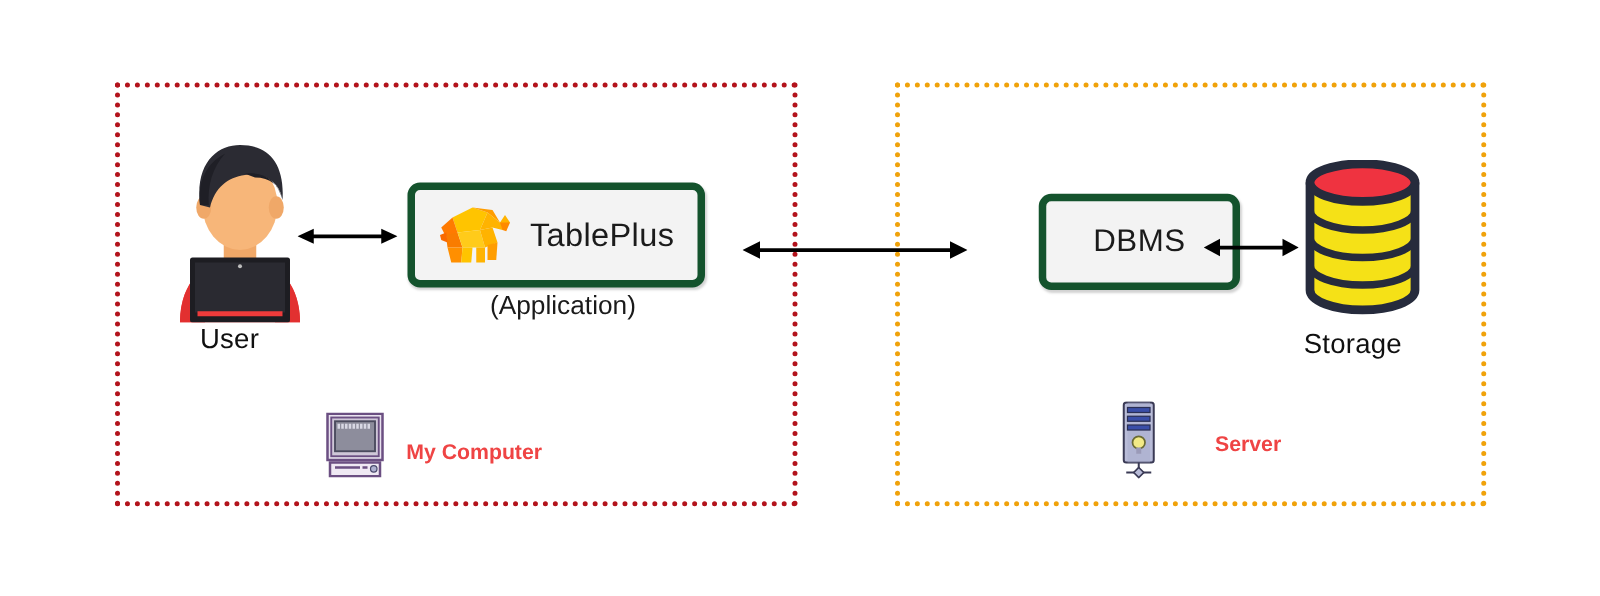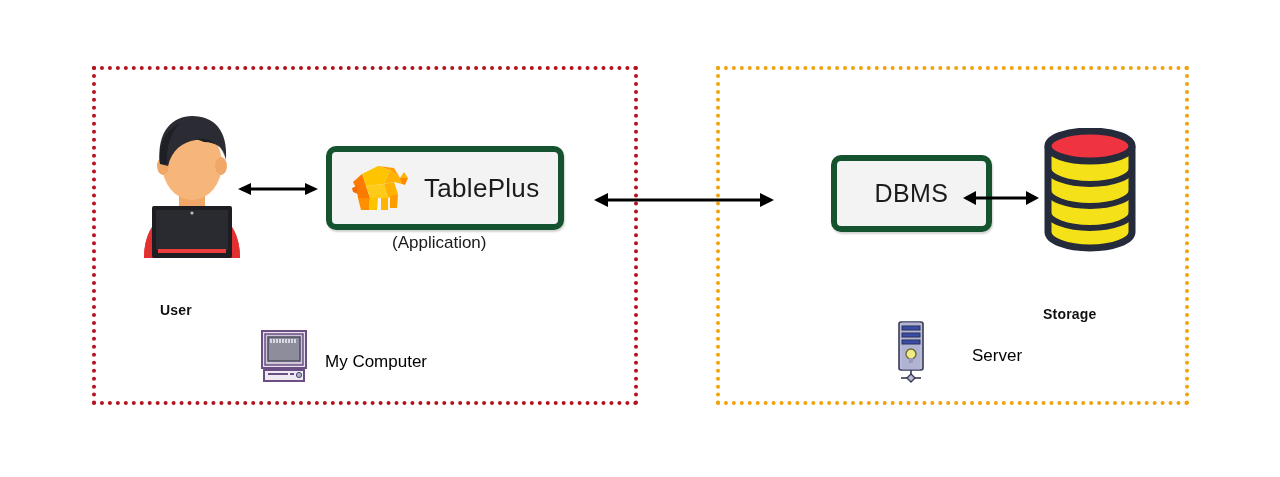--- a/index.html
+++ b/index.html
@@ -36,38 +36,37 @@
     left: 716px;
     top: 66px;
     width: 473px;
     height: 339px;
     border: 4px dotted #f0a20a;
   }
 
   
   .node-label {
     position: absolute;
-    font-weight: bold;
-    font-size: 14px;
+    font-weight: normal;
+    font-size: 22px;
     color: #101010;
     letter-spacing: 0.2px;
     white-space: nowrap;
-    margin-top: 44px;
   }
   .sub-label {
     position: absolute;
-    font-size: 17px;
+    font-size: 21px;
     color: #1a1a1a;
     white-space: nowrap;
   }
   .foot-label {
     position: absolute;
-    font-weight: normal;
+    font-weight: bold;
     font-size: 17px;
-    color: #000000;
+    color: #ef4444;
     white-space: nowrap;
   }
 
   
   .ui-box {
     position: absolute;
     box-sizing: border-box;
     background: #f3f3f3;
     border: 6px solid #14532d;
     border-radius: 10px;

